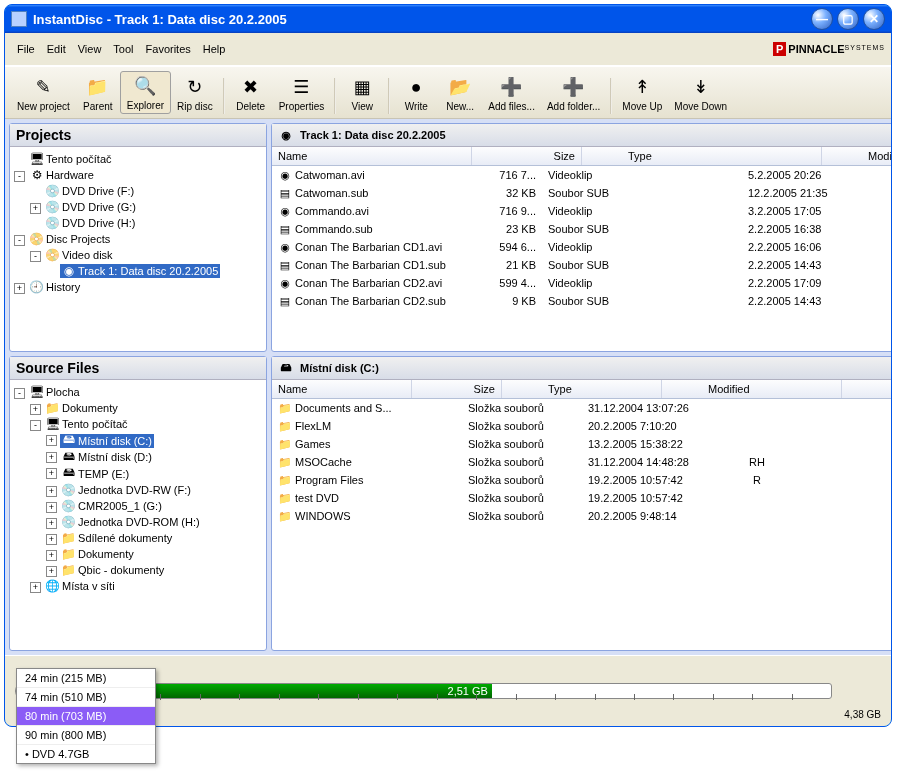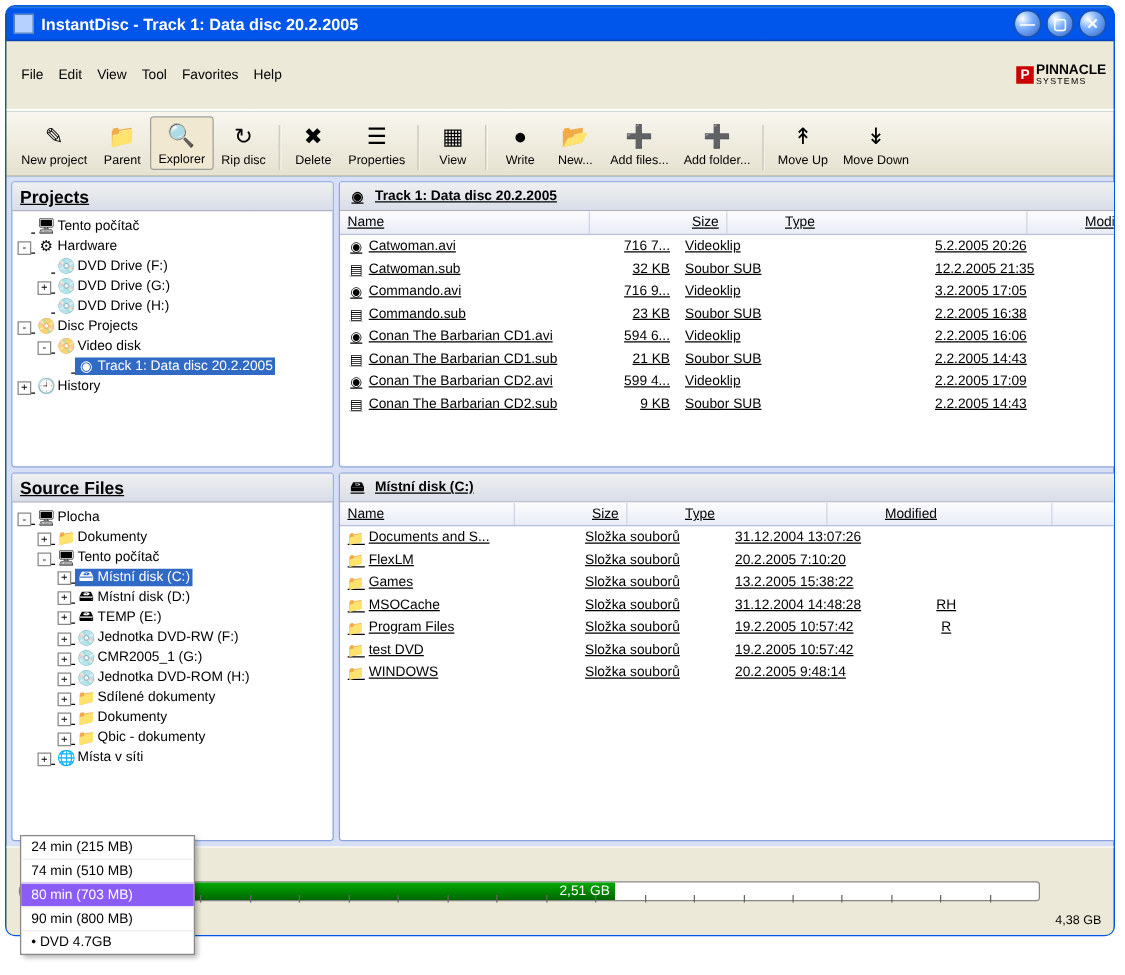--- a/index.html
+++ b/index.html
@@ -1,34 +1,34 @@
 <!DOCTYPE html>
 <html><head>
 <meta charset="utf-8">
 <style>
 * { box-sizing: border-box; margin: 0; padding: 0; font-family: Tahoma, sans-serif; font-size: 11px; }
 body { background: #fff; width: 900px; height: 780px; overflow: hidden; }
-.window { width: 888px; margin: 4px; border: 1px solid #0055ea; border-radius: 8px; overflow: hidden; background: #14532d; }
+.window { width: 888px; margin: 4px; border: 1px solid #0055ea; border-radius: 8px; overflow: hidden; background: #0ea5e9; }
 .titlebar { background: linear-gradient(to bottom, #3b8cff, #0055ea 8%, #0055ea 92%, #0a3db8); color: #fff; height: 28px; display: flex; align-items: center; padding: 0 6px; }
 .titlebar .app-icon { width: 16px; height: 16px; background: #b8d0ff; border: 1px solid #5080c0; margin-right: 6px; }
 .titlebar .title { flex: 1; font-weight: bold; font-size: 13px; }
 .winbtn { width: 22px; height: 22px; border-radius: 50%; margin-left: 4px; background: radial-gradient(circle at 30% 30%, #fff, #7ab0ff 40%, #3060c0); border: 1px solid #2050a0; display: flex; align-items: center; justify-content: center; color: #fff; font-weight: bold; font-size: 12px; cursor: pointer; }
-.menubar { background: #ece9d8; padding: 18px 6px; display: flex; align-items: center; border-bottom: 1px solid #fff; }
+.menubar { background: #ece9d8; padding: 8px 6px; display: flex; align-items: center; border-bottom: 1px solid #fff; }
 .menubar .menu-item { padding: 2px 6px; cursor: pointer; color: #000; }
 .menubar .logo { margin-left: auto; display: flex; align-items: center; font-weight: bold; font-size: 12px; color: #000; }
 .menubar .logo .p { background: #c00; color: #fff; padding: 1px 3px; margin-right: 2px; font-size: 11px; }
 .toolbar { background: linear-gradient(to bottom, #f8f6ef, #e6e2d0); padding: 4px 6px; display: flex; align-items: flex-end; border-top: 1px solid #fff; border-bottom: 1px solid #c8c4b4; }
 .tbtn { display: flex; flex-direction: column; align-items: center; padding: 2px 6px; cursor: pointer; min-width: 44px; }
 .tbtn.active { border: 1px solid #a0a0a0; background: #f0e8d0; border-radius: 3px; }
 .tbtn .ticon { width: 24px; height: 24px; display: flex; align-items: center; justify-content: center; font-size: 18px; }
 .tbtn .tlbl { font-size: 10px; margin-top: 2px; white-space: nowrap; }
 .tsep { width: 2px; height: 36px; background: linear-gradient(to right, #c0b8a0, #fff); margin: 0 4px; }
 .panes { display: flex; flex-direction: column; background: #d6dff6; padding: 4px; gap: 4px; }
 .pane-row { display: flex; gap: 4px; }
-.section { background: #fff; border: 1px solid #8ba4e0; border-radius: 3px; text-decoration: underline; }
+.section { background: #fff; border: 1px solid #8ba4e0; border-radius: 3px; }
 .sec-header { background: linear-gradient(to bottom, #f0f0f0, #d8dde8); padding: 3px 6px; font-size: 14px; font-weight: bold; border-bottom: 1px solid #b0b0c0; display: flex; align-items: center; }
 .sec-header .hicon { width: 16px; height: 16px; margin-right: 6px; display: inline-flex; align-items: center; justify-content: center; }
 .tree { width: 256px; height: 204px; overflow: auto; padding: 4px 2px; }
 .tree ul { list-style: none; padding-left: 16px; }
 .tree li { white-space: nowrap; padding: 1px 0; }
 .tree .node { display: inline-flex; align-items: center; gap: 2px; padding: 0 2px; }
 .tree .exp { width: 11px; height: 11px; border: 1px solid #888; display: inline-flex; align-items: center; justify-content: center; font-size: 9px; line-height: 9px; color: #000; background: #fff; cursor: pointer; }
 .tree .nicon { width: 14px; height: 14px; display: inline-flex; align-items: center; justify-content: center; font-size: 12px; }
 .tree .selected { background: #316ac5; color: #fff; }
 .filelist { flex: 1; }
@@ -70,21 +70,21 @@
     <div id="menu-host" style="display: flex;">
         <div class="menu-item">File</div>
         <div class="menu-item">Edit</div>
         <div class="menu-item">View</div>
         <div class="menu-item">Tool</div>
         <div class="menu-item">Favorites</div>
         <div class="menu-item">Help</div>
       </div>
     <div class="logo">
       <span class="p">P</span>
-      <span style="display:flex;flex-direction:column;line-height:1">
+      <span style="display:flex;flex-direction:row;line-height:1">
         <span>PINNACLE</span>
         <span style="font-size:7px;font-weight:normal;letter-spacing:1px">SYSTEMS</span>
       </span>
     </div>
   </div>
 
   <div class="toolbar" id="toolbar">
       <div class="tbtn">
         <div class="ticon">✎</div>
         <div class="tlbl">New project</div>

